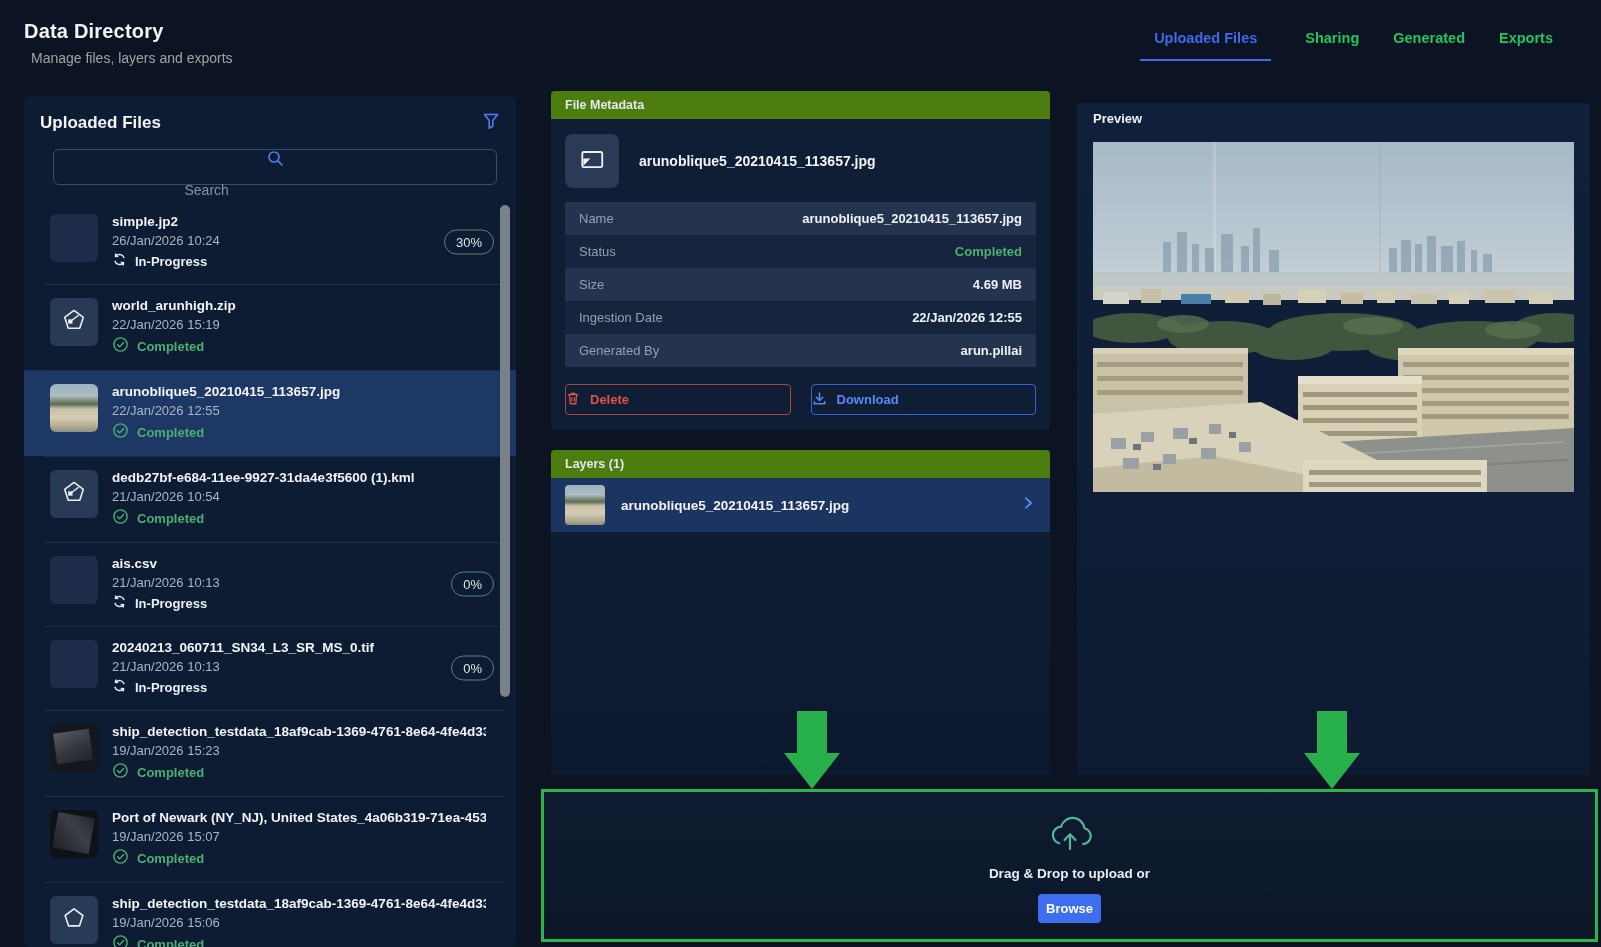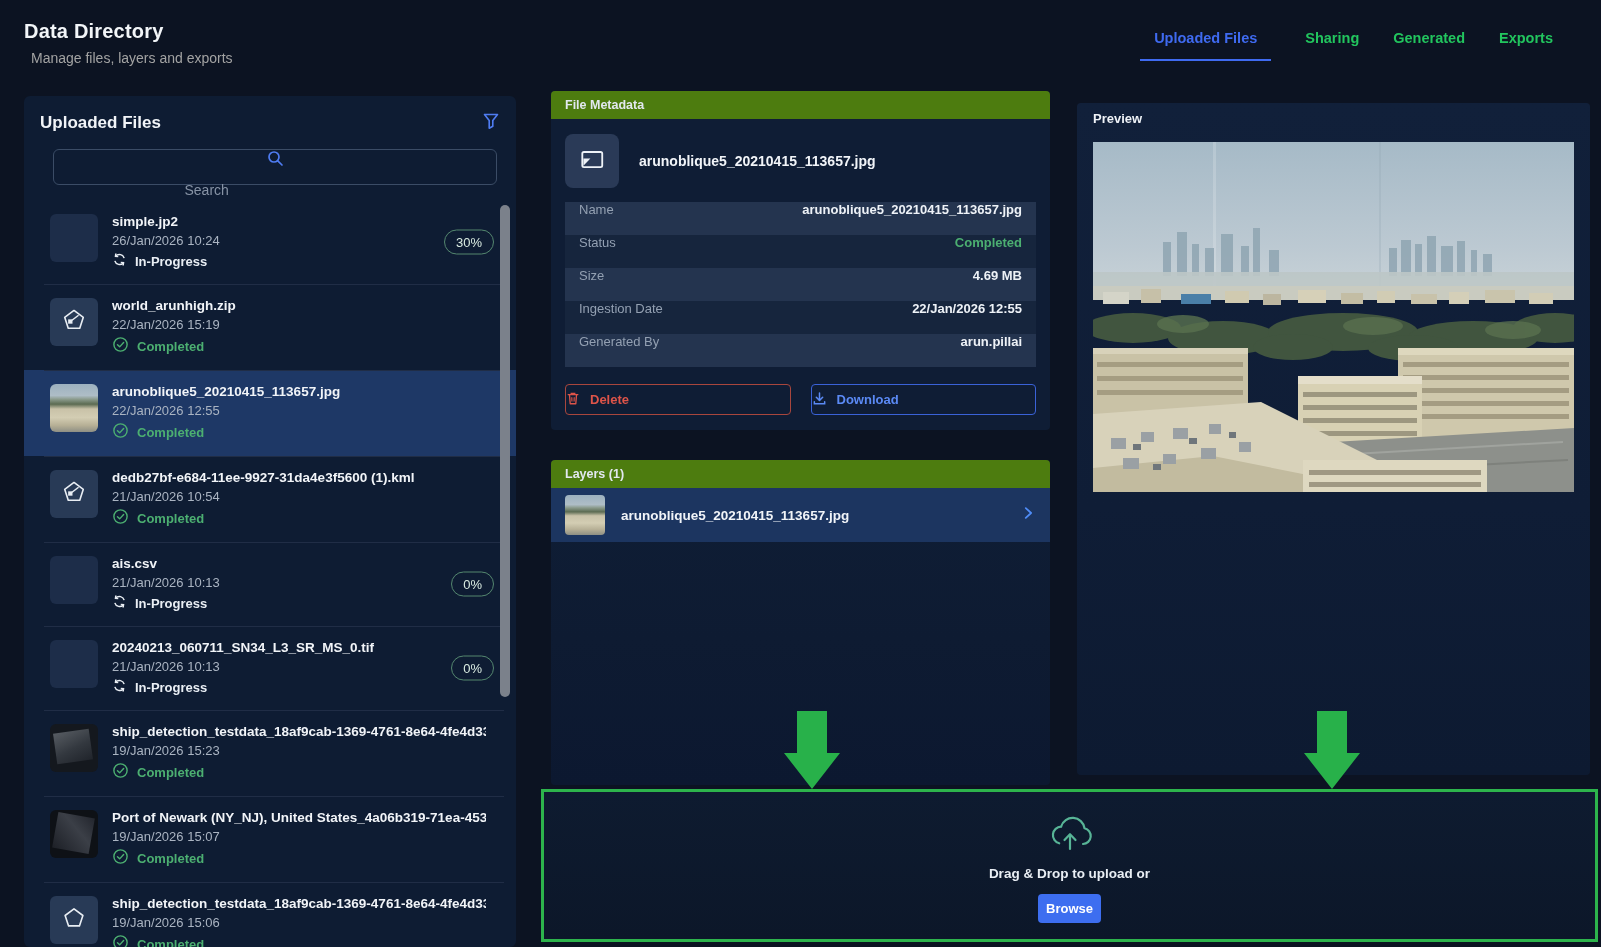--- a/index.html
+++ b/index.html
@@ -42,31 +42,31 @@
   .fstatus.progress { color:#e9eef4; }
   .badge { position:absolute; right:22px; top:50%; transform:translateY(-50%); border:1px solid #54876f; color:#d9ebe1; font-size:13px; padding:4px 11px; border-radius:999px; }
   .lp-scroll-thumb { position:absolute; right:6px; top:109px; width:10px; height:492px; background:#7b818b; border-radius:6px; }
   
   .panel-meta { position:absolute; left:551px; top:91px; width:499px; height:339px; background:#0f1d35; border-radius:4px; }
   .panel-head { height:28px; background:#4d7c0f; display:flex; align-items:center; padding:0 14px; font-size:12.5px; font-weight:600; color:#e2e8ef; border-radius:4px 4px 0 0; }
   .meta-file { display:flex; align-items:center; gap:20px; padding:15px 14px 14px; }
   .meta-icon { width:54px; height:54px; border-radius:8px; background:#2a3a57; display:flex; align-items:center; justify-content:center; }
   .meta-filename { font-size:14px; font-weight:600; color:#f1f4f8; }
   .meta-table { margin:0 14px; }
-  .mrow { display:flex; justify-content:space-between; align-items:flex-start; height:33px; padding:0 14px; font-size:13px; }
+  .mrow { display:flex; justify-content:space-between; align-items:center; height:33px; padding:0 14px; font-size:13px; }
   .mrow:nth-child(odd) { background:#24344f; }
   .mrow:nth-child(even) { background:#16253d; }
   .mlabel { color:#93a0b2; }
   .mvalue { color:#eef2f7; font-weight:600; }
   .mvalue.green { color:#4caf71; }
   .meta-actions { display:flex; gap:20px; margin:17px 14px 0; }
   .btn { flex:1; height:31px; border-radius:4px; background:transparent; display:flex; align-items:center; gap:10px; font-size:13px; font-weight:600; cursor:pointer; font-family:"Liberation Sans",sans-serif; }
   .btn-delete { border:1px solid #a8463d; color:#de5449; }
   .btn-download { border:1px solid #3a62d8; color:#5b8af5; }
-  .panel-layers { position:absolute; left:551px; top:460px; width:499px; height:325px; background:linear-gradient(180deg,#0f1e36 0%,#0e1b32 55%,#0c1830 100%); border-radius:4px; }
+  .panel-layers { position:absolute; left:551px; top:450px; width:499px; height:325px; background:linear-gradient(180deg,#0f1e36 0%,#0e1b32 55%,#0c1830 100%); border-radius:4px; }
   .layer-row { height:54px; background:#1c3560; display:flex; align-items:center; gap:16px; padding:0 14px; cursor:pointer; }
   .layer-thumb { width:40px; height:40px; border-radius:4px; flex-shrink:0; }
   .layer-name { flex:1; font-size:13.5px; font-weight:600; color:#f1f4f8; white-space:nowrap; overflow:hidden; }
   
   .panel-preview { position:absolute; left:1077px; top:103px; width:513px; height:672px; background:linear-gradient(180deg,#11203a 0%,#0f1d36 60%,#0d1a31 100%); border-radius:4px; }
   .pv-title { position:absolute; left:16px; top:8px; font-size:13px; font-weight:600; color:#eef2f7; }
   .pv-photo { position:absolute; left:16px; top:39px; width:481px; height:350px; overflow:hidden; }
   
   .drop-zone { position:absolute; left:541px; top:789px; width:1057px; height:153px; border:3px solid #2db44c; background:linear-gradient(180deg,#0e1b30,#0c1729); display:flex; flex-direction:column; align-items:center; justify-content:center; gap:7px; padding-top:4px; }
   .drop-text { font-size:13.5px; font-weight:600; color:#e9eef4; }

